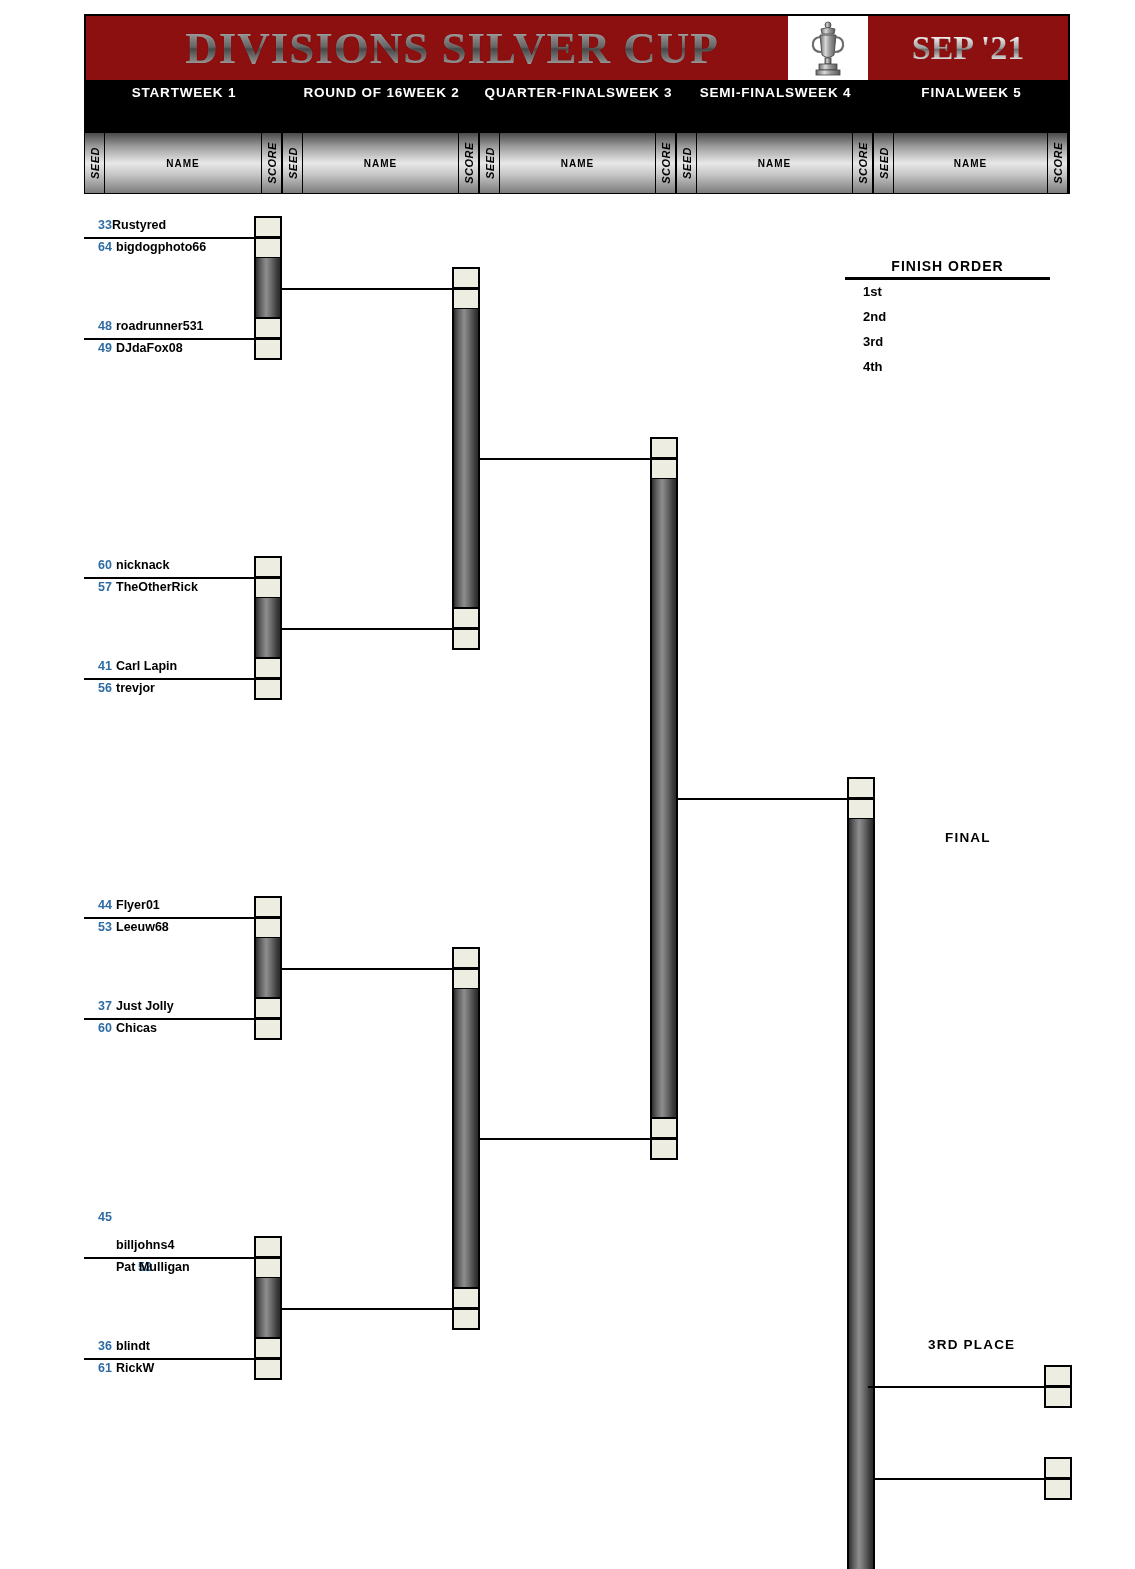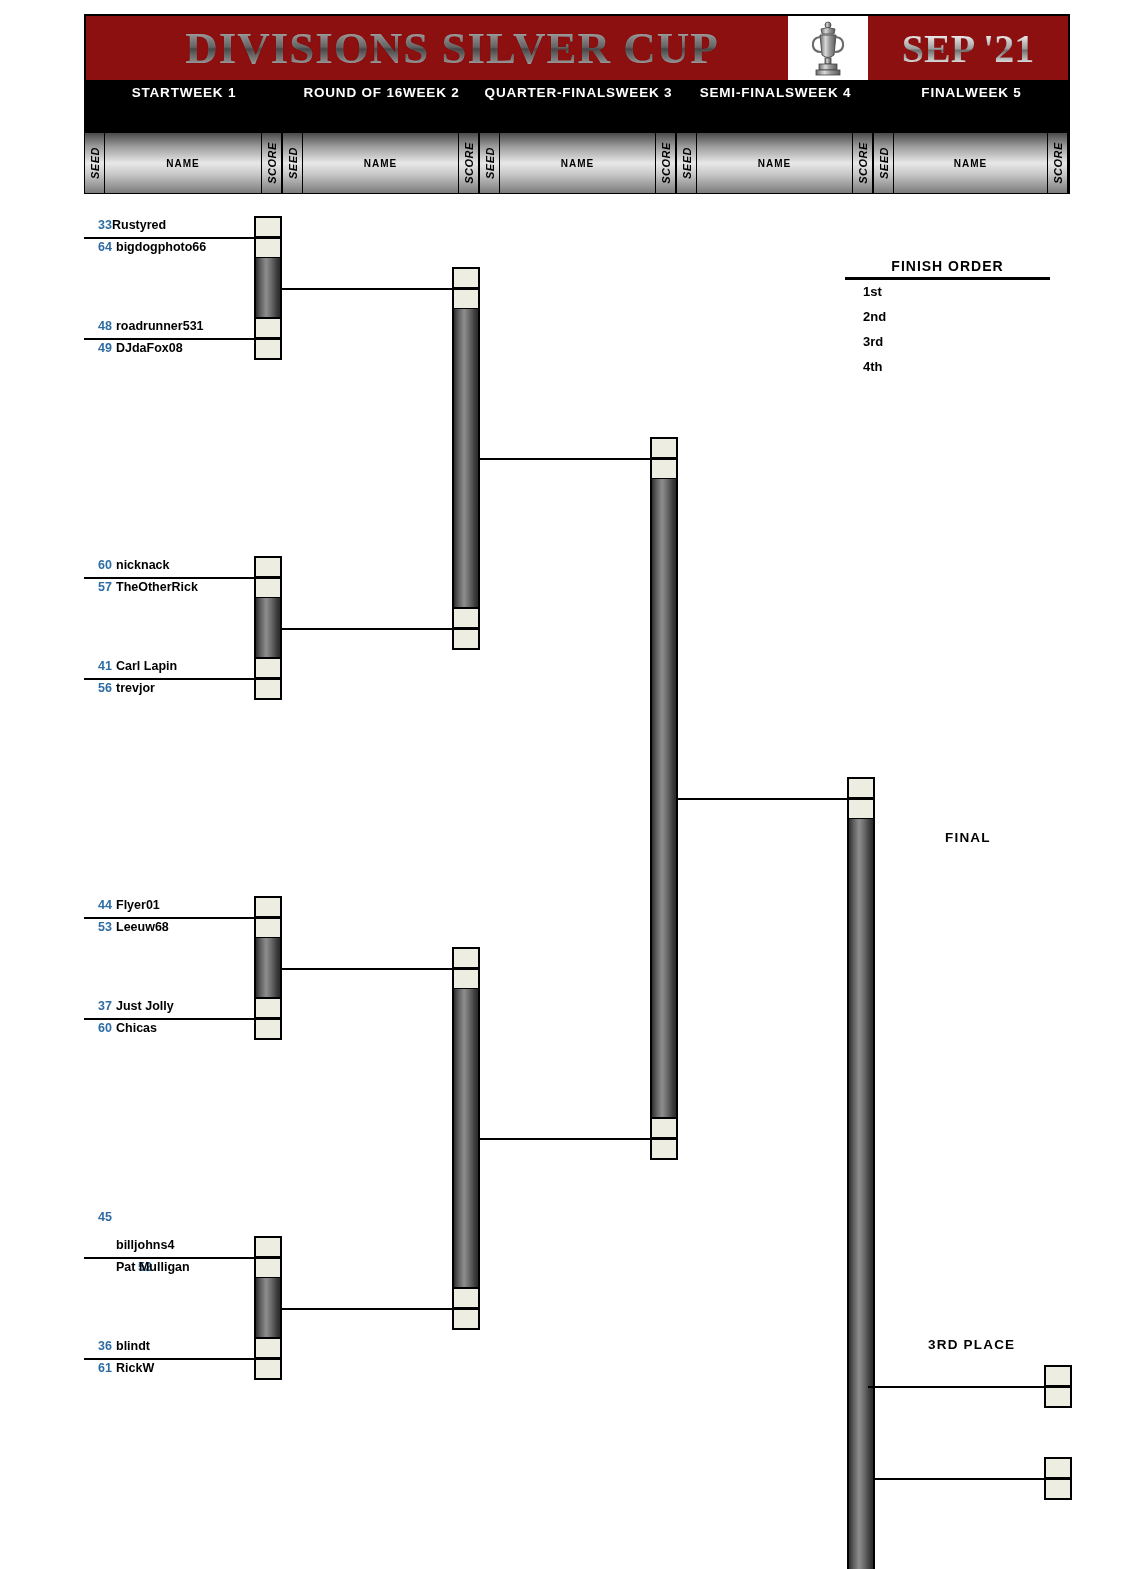--- a/index.html
+++ b/index.html
@@ -29,21 +29,21 @@
     text-shadow:0 0 1px rgba(0,0,0,.35);
     padding-left:30px;
   }
   #trophy-box {
     width:80px; height:64px; background:#ffffff;
     display:flex; align-items:center; justify-content:center;
   }
   #banner-date {
     width:200px; text-align:center;
     font-family:"Liberation Serif", serif;
-    font-weight:bold; font-size:40px;
+    font-weight:bold; font-size:34px;
     background:linear-gradient(180deg,#ffffff 0%,#f2f2f2 20%,#9e9e9e 50%,#707070 54%,#dcdcdc 80%,#ffffff 100%);
     -webkit-background-clip:text; background-clip:text;
     -webkit-text-fill-color:transparent; color:#dcdcdc;
   }
 
   
   #round-header {
     position:absolute; left:84px; top:82px; width:986px; height:50px;
     background:#000000; border:1px solid #000;
     display:flex;

